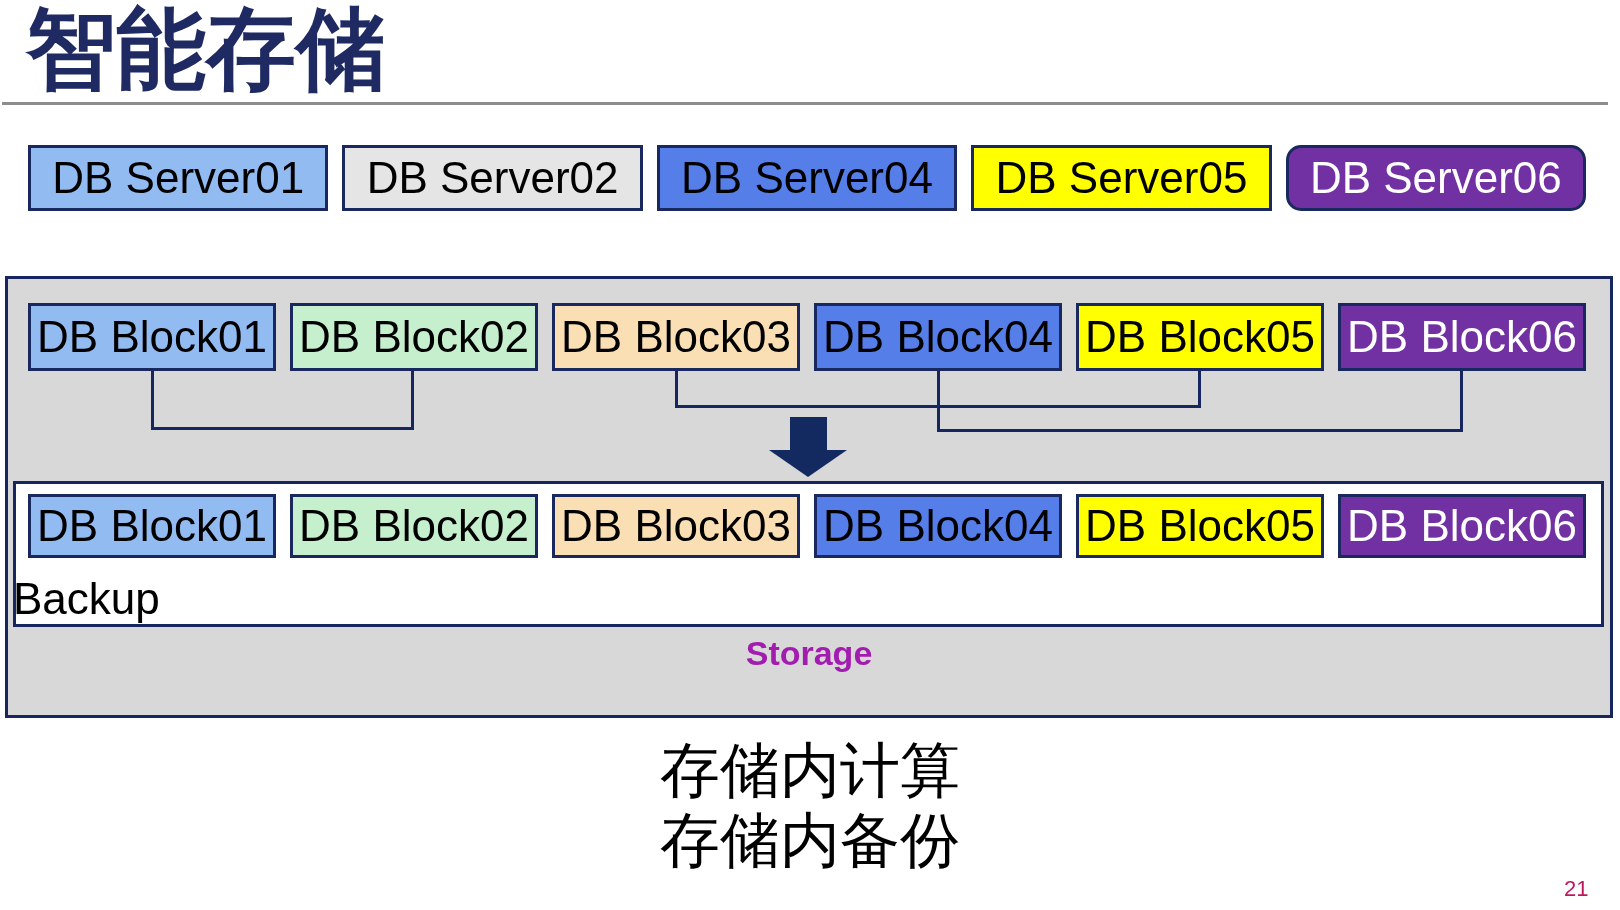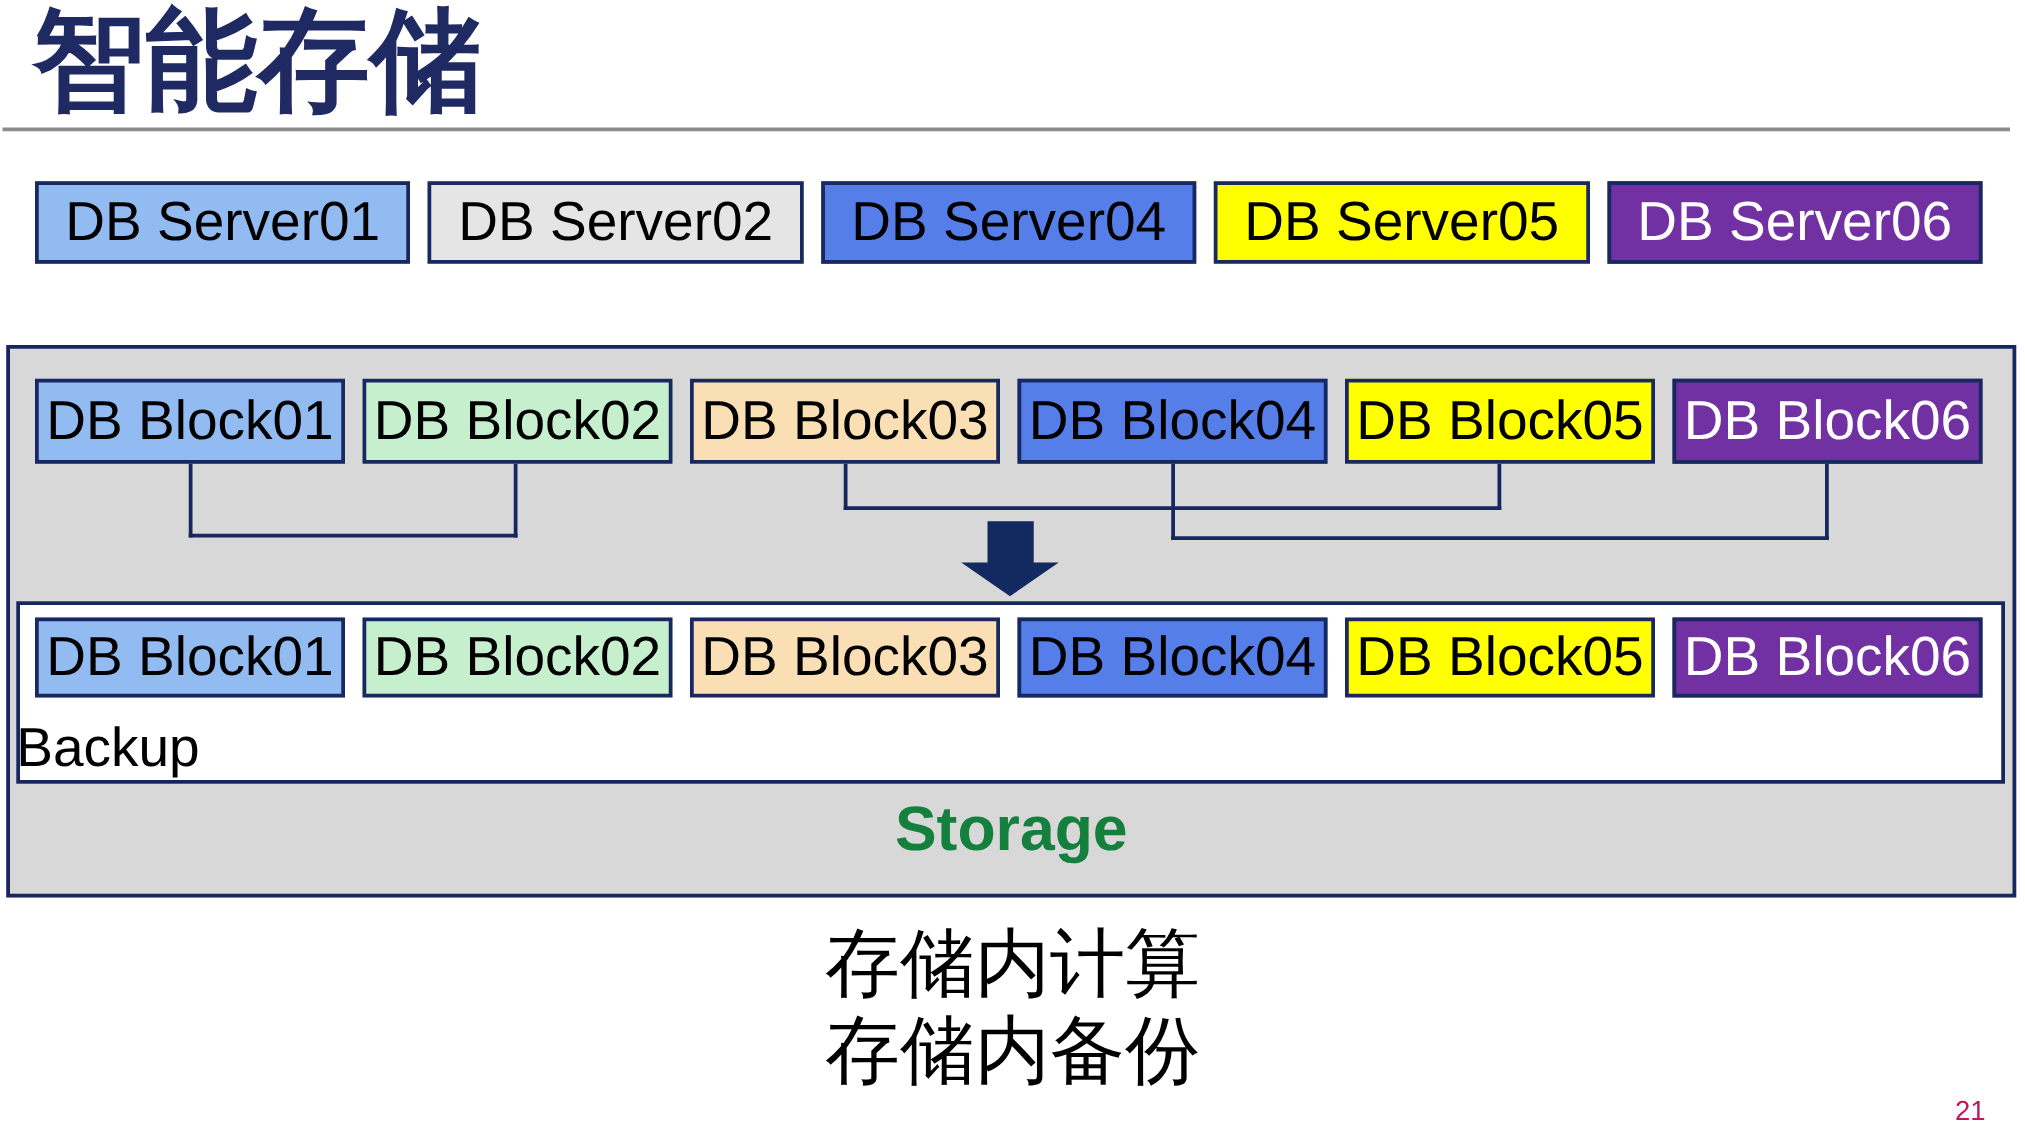--- a/index.html
+++ b/index.html
@@ -60,21 +60,21 @@
   .backup-box{
     position:absolute;left:13px;top:481px;width:1591px;height:146px;
     background:#ffffff;border:3px solid #17265E;
   }
   .backup-label{
     position:absolute;left:13px;top:574px;width:1591px;
     text-align:left;font-size:44px;color:#000;
   }
   .storage-label{
     position:absolute;left:5px;top:634px;width:1608px;
-    text-align:center;font-size:50px;font-weight:700;color:#15803d;
+    text-align:center;font-size:34px;font-weight:700;color:#a21caf;
   }
   .footer-text{
     position:absolute;left:0;top:736px;width:1620px;
     text-align:center;font-size:60px;line-height:70px;color:#000;
   }
   .page-number{
     position:absolute;left:1564px;top:876px;
     font-size:22px;color:#be185d;
   }
 </style>
@@ -92,21 +92,21 @@
       </div>
     <div class="box" style="background-color: #e5e5e5; color: rgb(0, 0, 0);">
         <span>DB Server02</span>
       </div>
     <div class="box" style="background-color: rgb(86, 126, 232); color: rgb(0, 0, 0);">
         <span>DB Server04</span>
       </div>
     <div class="box" style="background-color: rgb(255, 255, 0); color: rgb(0, 0, 0);">
         <span>DB Server05</span>
       </div>
-    <div class="box" style="background-color: rgb(114, 49, 162); color: rgb(255, 255, 255);">
+    <div class="box" style="background-color: rgb(114, 49, 162); color: rgb(255, 255, 255); border-radius: 15px;">
         <span>DB Server06</span>
       </div>
   </div>
 
   <div class="storage-container"></div>
 
   <div class="row row-blocks-top">
     <div class="box" style="background-color: rgb(146, 187, 242); color: rgb(0, 0, 0);">
         <span>DB Block01</span>
       </div>

